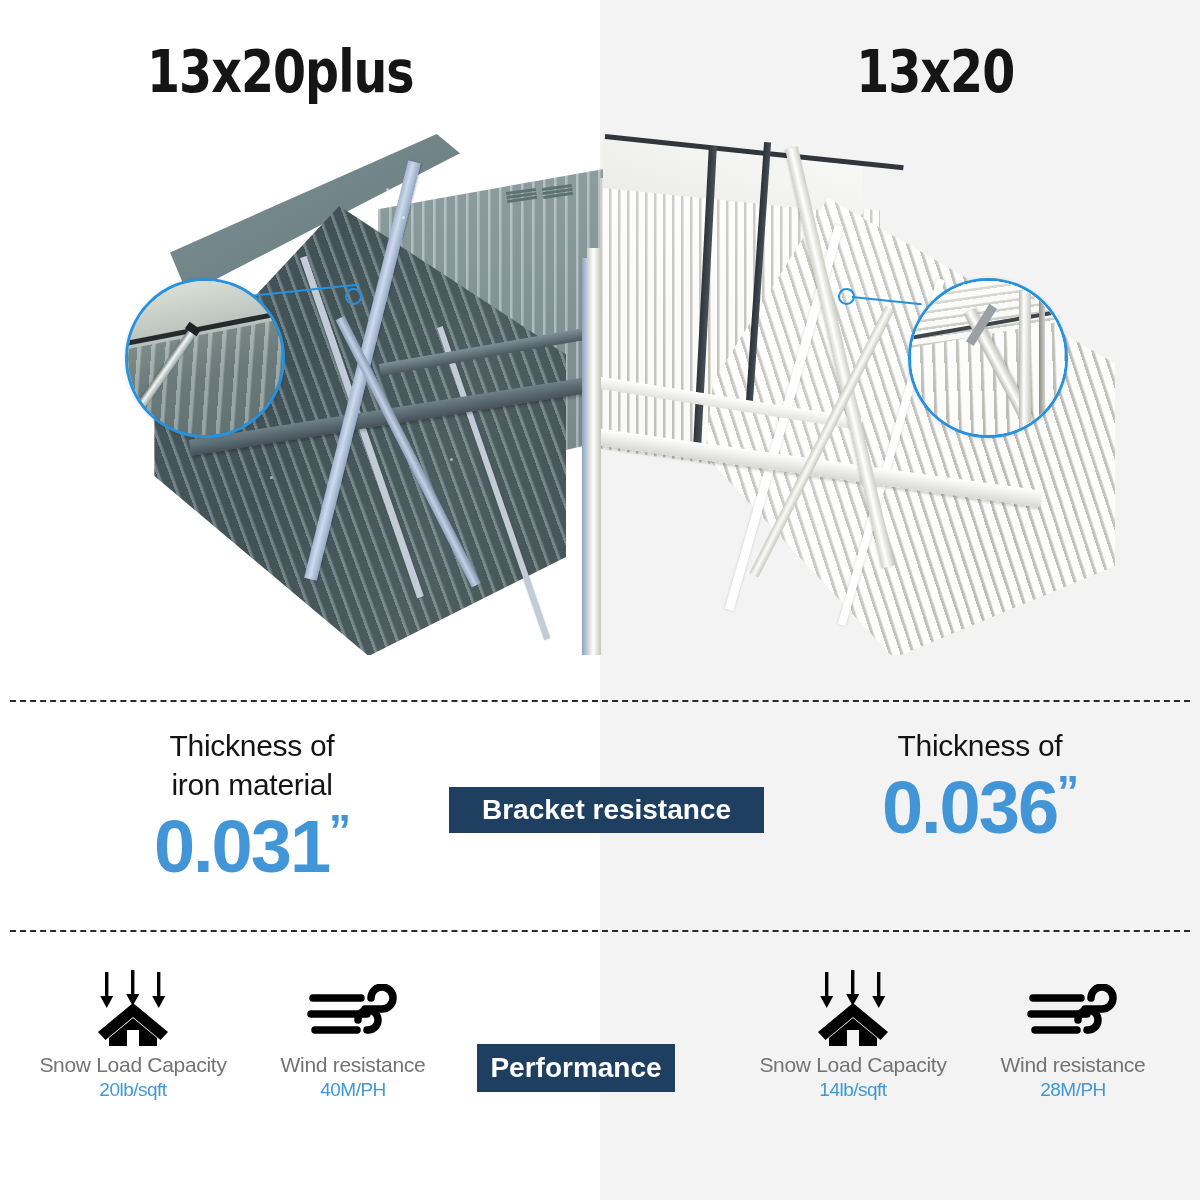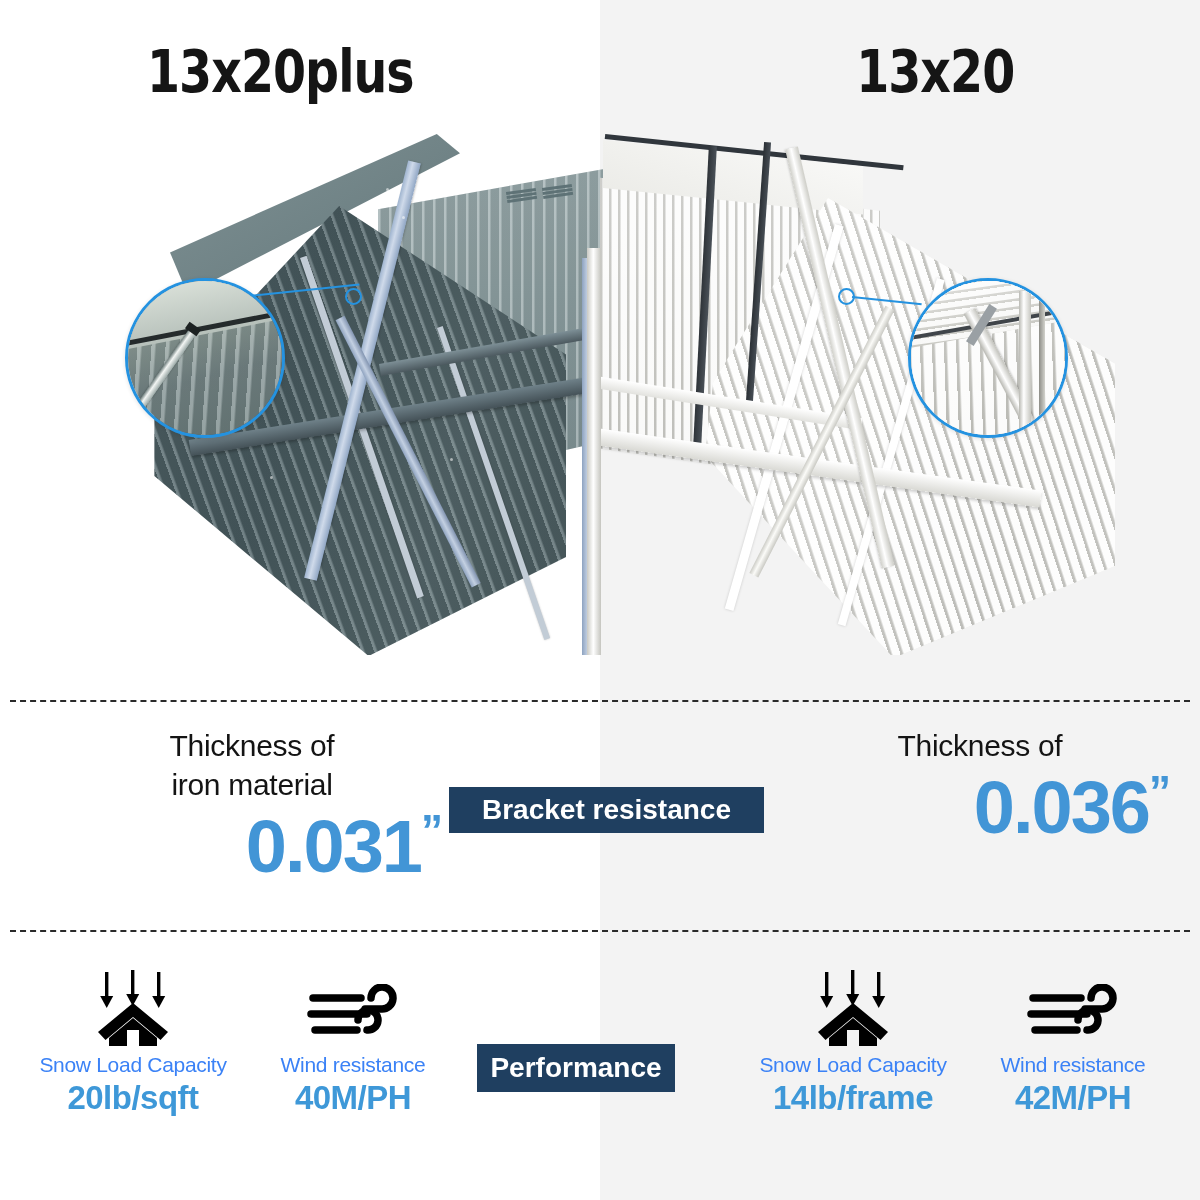--- a/index.html
+++ b/index.html
@@ -316,21 +316,20 @@
     font-weight:400;
     letter-spacing:-0.3px;
   }
   .spec-value {
     font-size:74px;
     font-weight:bold;
     color:#4295d6;
     letter-spacing:-2px;
     line-height:1.12;
     margin-top:2px;
-    text-align:right;
   }
   .spec-value sup {
     font-size:44px;
     vertical-align:super;
     letter-spacing:-1px;
   }
 
   
   .center-badge {
     position:absolute;
@@ -355,24 +354,24 @@
   .perf-group { position:absolute; display:flex; }
   #perf-left  { left:28px;  top:968px; width:430px; justify-content:space-between; }
   #perf-right { left:748px; top:968px; width:430px; justify-content:space-between; }
   .perf-item { width:210px; text-align:center; }
   .perf-icon {
     height:78px;
     display:flex; align-items:flex-end; justify-content:center;
     margin-bottom:6px;
   }
   .perf-name {
-    font-size:21px; color:#3b82f6; line-height:1.2; letter-spacing:-0.3px;
+    font-size:21px; color:#737373; line-height:1.2; letter-spacing:-0.3px;
   }
   .perf-val {
-    font-size:33px; font-weight:bold; color:#3e98d8; letter-spacing:-0.5px;
+    font-size:19px; font-weight:normal; color:#3e98d8; letter-spacing:-0.5px;
     margin-top:2px;
   }
 </style>
 </head>
 <body>
 
 <div id="bg-left"></div>
 <div id="bg-right"></div>
 
 <div class="title" id="title-left">13x20plus</div>
@@ -529,32 +528,32 @@
           <rect x="41" y="0" width="3.4" height="26"></rect>
           <polygon points="36.2,24 49.2,24 42.7,36"></polygon>
           <rect x="67" y="2" width="3.4" height="26"></rect>
           <polygon points="62.2,26 75.2,26 68.7,38"></polygon>
           <path d="M43 33 L8 62 L15.5 70 L43 47 L70.5 70 L78 62 Z"></path>
           <path d="M43 48 L19 68 L19 76 L37 76 L37 60 L49 60 L49 76 L67 76 L67 68 Z"></path>
         </g>
       </svg>
     </div>
     <div class="perf-name">Snow Load Capacity</div>
-    <div class="perf-val">14lb/frame</div>
+    <div class="perf-val">14lb/sqft</div>
   </div>
 
   <div class="perf-item">
     <div class="perf-icon">
       <svg width="96" height="62" viewBox="0 0 96 62" aria-hidden="true">
         <g stroke="#000" stroke-width="7.5" fill="none" stroke-linecap="round">
           <path d="M8 14 H56"></path>
           <path d="M6 30 H62"></path>
           <path d="M10 46 H52"></path>
           <path d="M66 14 a11 11 0 1 1 10 11 H60"></path>
           <path d="M62 46 a10 10 0 1 0 -9 -10"></path>
         </g>
       </svg>
     </div>
     <div class="perf-name">Wind resistance</div>
-    <div class="perf-val">42M/PH</div>
+    <div class="perf-val">28M/PH</div>
   </div>
 
 </div>
 
 </body></html>

